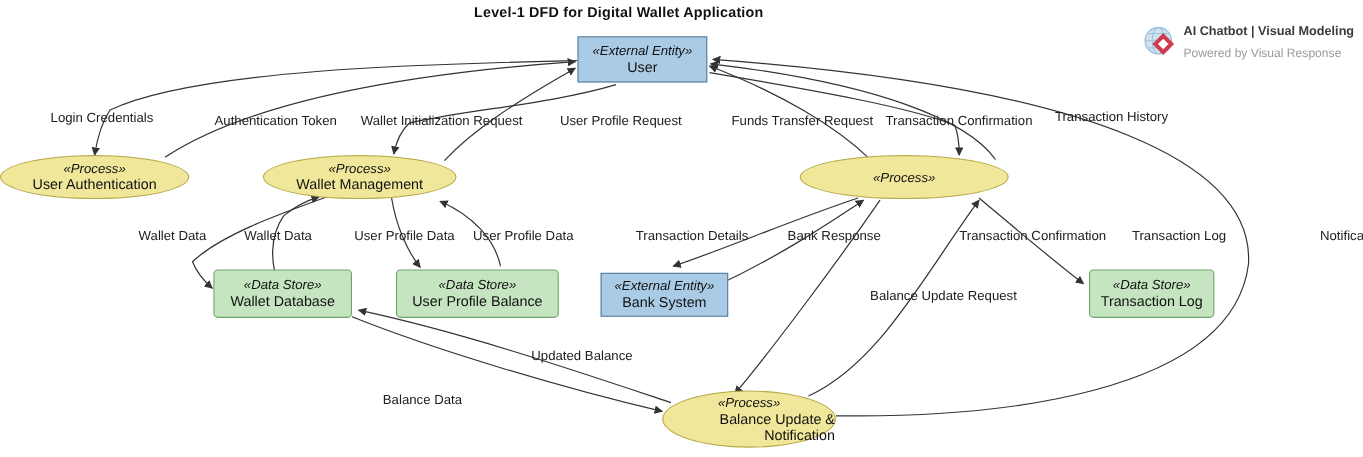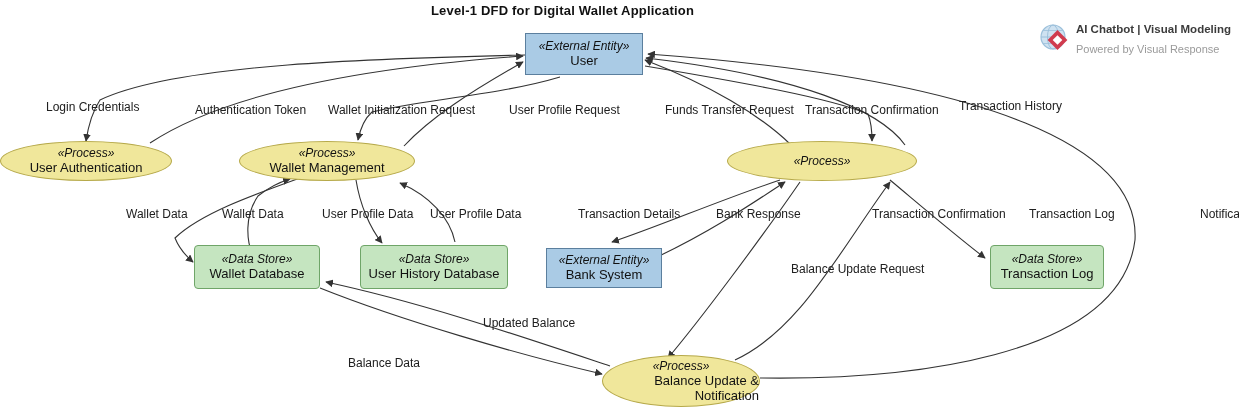--- a/index.html
+++ b/index.html
@@ -197,21 +197,21 @@
   <span class="nlabel wrap">Balance Update &amp; Notification</span>
 </div>
 
 <div class="node store" style="left:194px; top:245px; width:126px; height:44px;">
   <span class="stereo">«Data Store»</span>
   <span class="nlabel">Wallet Database</span>
 </div>
 
 <div class="node store" style="left:360px; top:245px; width:148px; height:44px;">
   <span class="stereo">«Data Store»</span>
-  <span class="nlabel">User History Database</span>
+  <span class="nlabel">User Profile Balance</span>
 </div>
 
 <div class="node store" style="left:990px; top:245px; width:114px; height:44px;">
   <span class="stereo">«Data Store»</span>
   <span class="nlabel">Transaction Log</span>
 </div>
 
 <div class="edge-label" style="left:46px;  top:101px;">Login Credentials</div>
 <div class="edge-label" style="left:195px; top:104px;">Authentication Token</div>
 <div class="edge-label" style="left:328px; top:104px;">Wallet Initialization Request</div>

